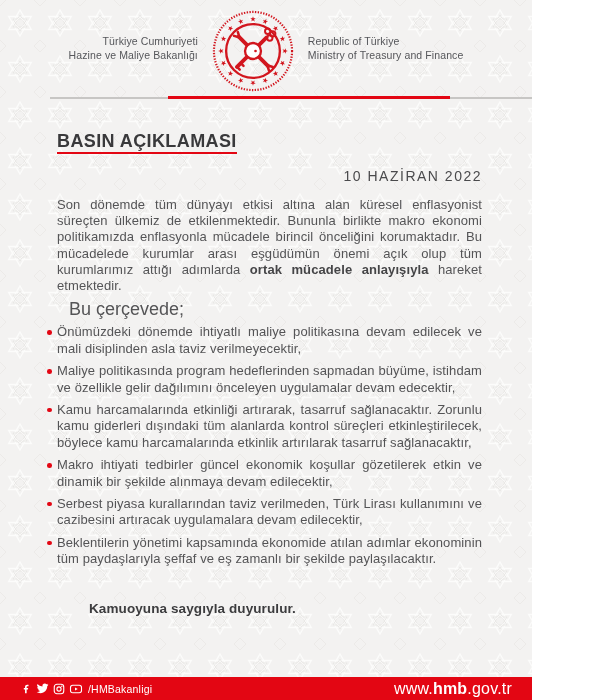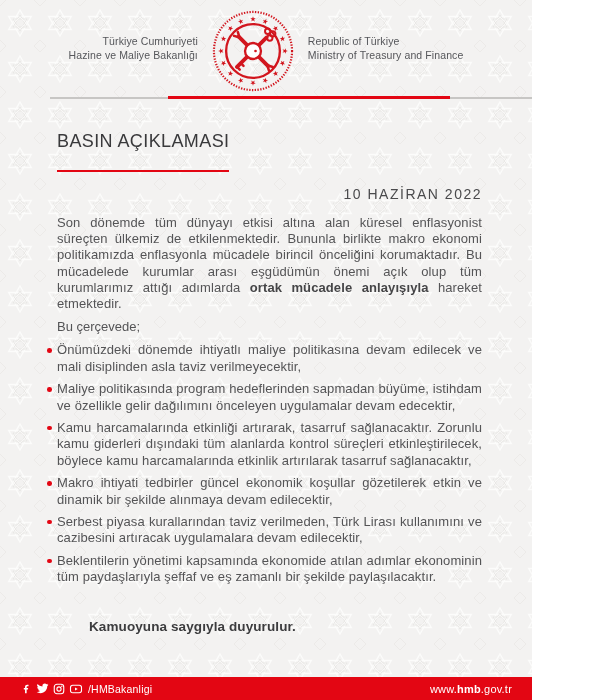--- a/index.html
+++ b/index.html
@@ -34,38 +34,38 @@
     background:#e30613;
   }
 
   
   .content{
     position:absolute;left:57px;right:50px;top:131px;z-index:2;
     color:#545456;
   }
   .doc-title{
     display:inline-block;
-    font-size:18px;font-weight:normal;letter-spacing:.4px;
+    font-size:18px;font-weight:bold;letter-spacing:.4px;
     color:#39393b;
-    padding-bottom:18px;
+    padding-bottom:0;
     border-bottom:2.5px solid #e30613;
   }
   .doc-date{
     text-align:right;
     font-size:14px;letter-spacing:1.5px;
     color:#4a4a4c;
     margin-top:14px;
   }
   .intro{
     margin:13px 0 0 0;
     font-size:13px;line-height:16.2px;letter-spacing:.1px;
     text-align:justify;
   }
   .intro b{color:#454547;}
-  .lead-in{margin:7px 0 0 0;font-size:13px;line-height:16.2px;}
+  .lead-in{margin:7px 0 0 12px;font-size:18px;line-height:16.2px;}
   .bullet-list{
     margin:7px 0 0 0;padding:0;list-style:none;
     font-size:13px;line-height:16.2px;letter-spacing:.1px;
   }
   .bullet-list li{
     position:relative;margin:0 0 6.5px 0;text-align:justify;
   }
   .bullet-list li::before{
     content:"";position:absolute;left:-10px;top:5.6px;
     width:4.6px;height:4.6px;border-radius:50%;background:#e30613;
@@ -78,21 +78,21 @@
   
   .footer-bar{
     position:absolute;left:0;right:0;bottom:0;height:23px;
     background:#e30613;color:#fff;z-index:2;
     display:flex;align-items:center;justify-content:space-between;
     padding:0 20px;
   }
   .social{display:flex;align-items:center;gap:4px;}
   .social svg{display:block;}
   .social-handle{font-size:10.5px;margin-left:1px;letter-spacing:.2px;}
-  .website{font-size:11px;letter-spacing:.2px;}
+  .website{font-size:16px;letter-spacing:.2px;}
   .website b{font-weight:bold;}
 </style>
 </head>
 <body>
 
 <div class="page">
 
   <svg class="bg-pattern" width="606" height="700" xmlns="http://www.w3.org/2000/svg">
     <defs>
       <pattern id="geo" patternUnits="userSpaceOnUse" width="40" height="46">

